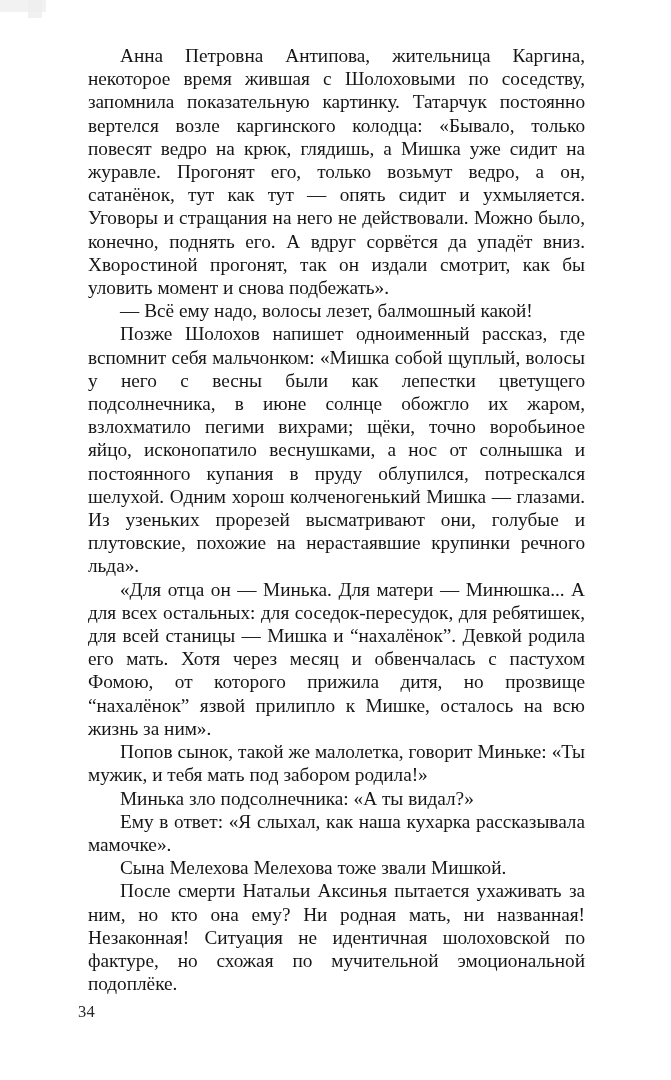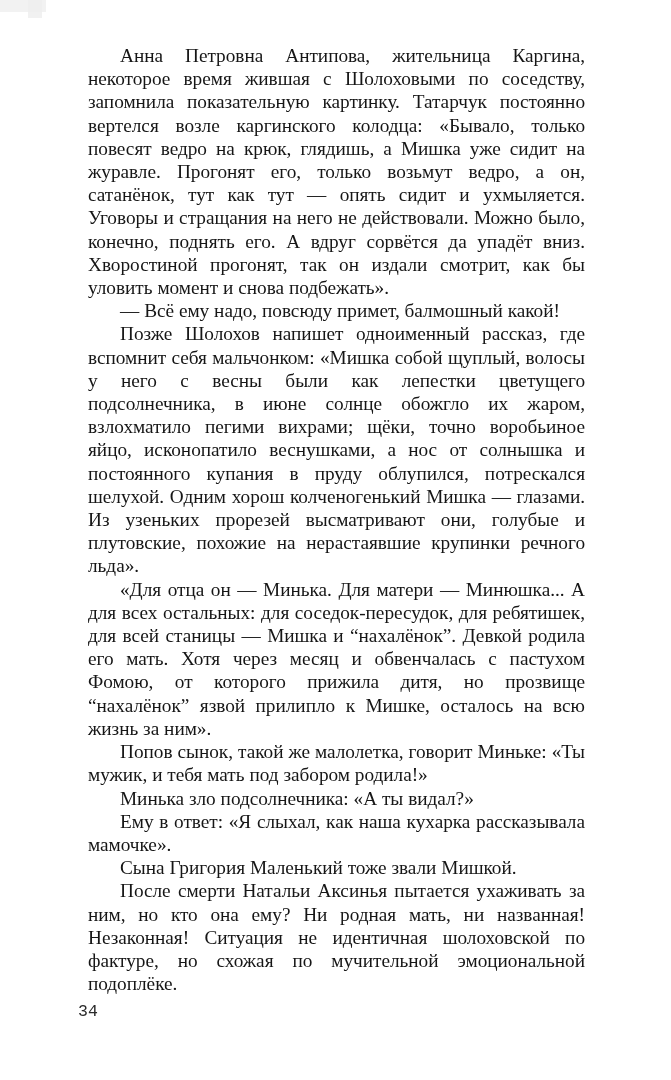--- a/index.html
+++ b/index.html
@@ -71,39 +71,39 @@
     text-indent: 38px;
   }
 
   .folio {
     position: absolute;
     left: 78px;
     top: 1002px;
     font-size: 16.5px;
     line-height: 20px;
     color: #2a2a2a;
-    font-family: Liberation Mono, monospace;
+    font-family: Liberation Serif, serif;
     letter-spacing: 0.2px;
   }
 </style>
 </head>
 <body>
 
 <div class="page">
 
   <div class="scan-edge-top"></div>
   <div class="scan-edge-top2"></div>
 
   <div class="textblock">
     <p class="para">Анна Петровна Антипова, жительница Каргина, некоторое время жившая с Шолоховыми по соседству, запомнила показательную картинку. Татарчук постоянно вертелся возле каргинского колодца: «Бывало, только повесят ведро на крюк, глядишь, а Мишка уже сидит на журавле. Прогонят его, только возьмут ведро, а он, сатанёнок, тут как тут — опять сидит и ухмыляется. Уговоры и стращания на него не действовали. Можно было, конечно, поднять его. А вдруг сорвётся да упадёт вниз. Хворостиной прогонят, так он издали смотрит, как бы уловить момент и снова подбежать».</p>
-    <p class="para">— Всё ему надо, повсюду примет, балмошный какой!</p>
+    <p class="para">— Всё ему надо, волосы лезет, балмошный какой!</p>
     <p class="para">Позже Шолохов напишет одноименный рассказ, где вспомнит себя мальчонком: «Мишка собой щуплый, волосы у него с весны были как лепестки цветущего подсолнечника, в июне солнце обожгло их жаром, взлохматило пегими вихрами; щёки, точно воробьиное яйцо, исконопатило веснушками, а нос от солнышка и постоянного купания в пруду облупился, потрескался шелухой. Одним хорош колченогенький Мишка — глазами. Из узеньких прорезей высматривают они, голубые и плутовские, похожие на нерастаявшие крупинки речного льда».</p>
     <p class="para">«Для отца он — Минька. Для матери — Минюшка... А для всех остальных: для соседок-пересудок, для ребятишек, для всей станицы — Мишка и “нахалёнок”. Девкой родила его мать. Хотя через месяц и обвенчалась с пастухом Фомою, от которого прижила дитя, но прозвище “нахалёнок” язвой прилипло к Мишке, осталось на всю жизнь за ним».</p>
     <p class="para">Попов сынок, такой же малолетка, говорит Миньке: «Ты мужик, и тебя мать под забором родила!»</p>
     <p class="para">Минька зло подсолнечника: «А ты видал?»</p>
     <p class="para">Ему в ответ: «Я слыхал, как наша кухарка рассказывала мамочке».</p>
-    <p class="para">Сына Григория Маленький тоже звали Мишкой.</p>
+    <p class="para">Сына Мелехова Мелехова тоже звали Мишкой.</p>
     <p class="para">После смерти Натальи Аксинья пытается ухаживать за ним, но кто она ему? Ни родная мать, ни названная! Незаконная! Ситуация не идентичная шолоховской по фактуре, но схожая по мучительной эмоциональной подоплёке.</p>
   </div>
 
   <div class="folio">34</div>
 
 </div>
 
 </body></html>

